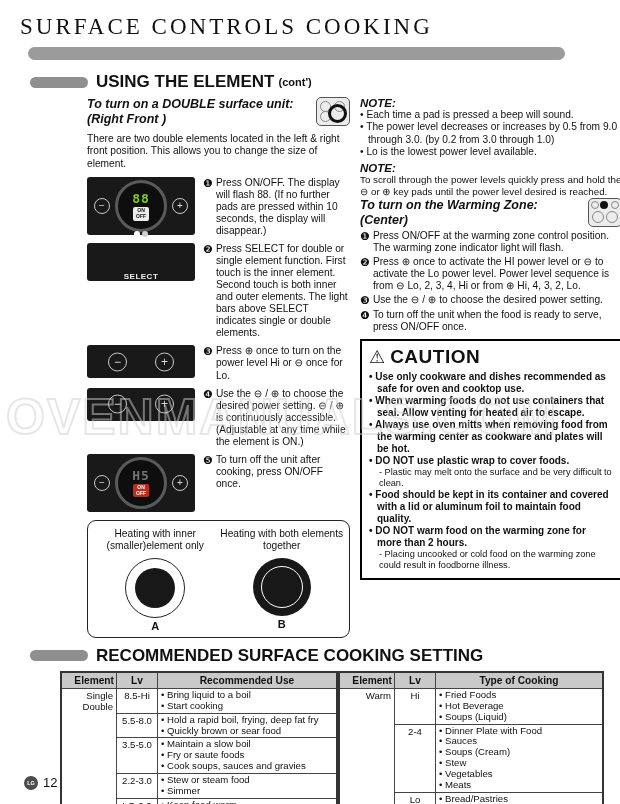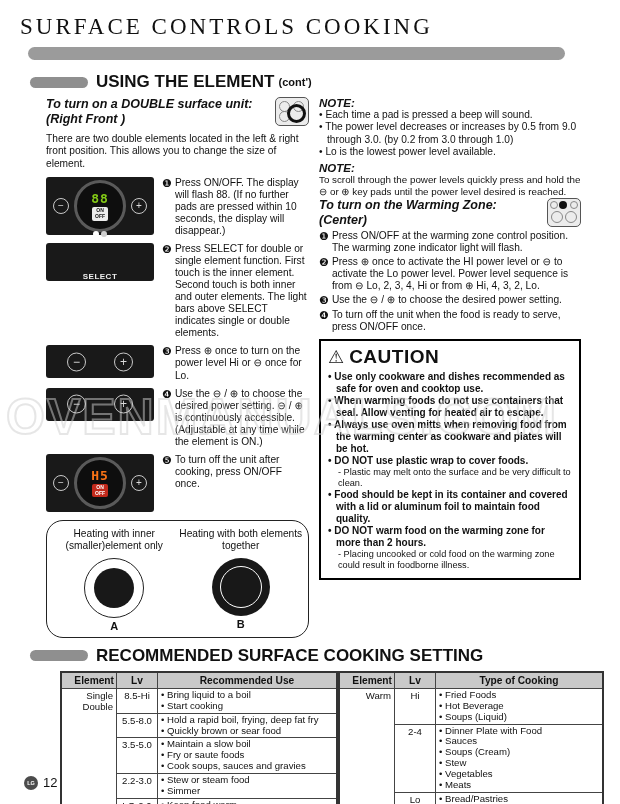--- a/index.html
+++ b/index.html
@@ -8,21 +8,21 @@
   
   .doc-title{margin:14px 0 0 20px;font-family:"Liberation Serif",serif;font-weight:400;
              font-size:23px;letter-spacing:3px;}
   .title-bar{margin:7px 0 0 28px;width:537px;height:13px;background:#9b9b9b;border-radius:7px;}
   .section-head{display:flex;align-items:center;margin:12px 0 0 30px;}
   .pill{width:58px;height:11px;border-radius:6px;background:#8f8f8f;margin-right:8px;flex:none;}
   .section-title{font-size:17px;font-weight:bold;}
   .section-suffix{font-size:11px;font-weight:bold;margin-left:4px;}
   
   .cols{display:flex;margin:5px 0 0 46px;position:relative;z-index:2;}
-  .col-left{width:263px;margin-right:10px;flex:none;}
+  .col-left{width:263px;margin-right:10px;flex:none;margin-left:41px;}
   .col-right{width:262px;flex:none;}
   
   .dbl-head{display:flex;justify-content:space-between;align-items:flex-start;}
   .dbl-title{font-style:italic;font-weight:bold;font-size:12.5px;line-height:1.22;}
   .cook-icon{width:32px;height:27px;border:1.5px solid #555;border-radius:5px;background:#ececec;
              position:relative;flex:none;margin-left:4px;}
   .cook-icon span{position:absolute;border-radius:50%;}
   .ci-tl{left:3px;top:3px;width:9px;height:9px;border:1px solid #888;}
   .ci-tr{right:4px;top:3px;width:9px;height:9px;border:1px solid #888;}
   .ci-bl{left:3px;bottom:3px;width:9px;height:9px;border:1px solid #888;}
@@ -39,36 +39,36 @@
   .step-num{margin-right:3px;font-size:11px;flex:none;}
   
   .panel{background:#191919;border-radius:3px;position:relative;width:108px;}
   .panel.tall{height:58px;}
   .panel.selectp{height:38px;display:flex;flex-direction:column;align-items:center;justify-content:flex-end;gap:32px;}
   .panel.pm-only{height:33px;}
   .dial{position:absolute;left:50%;top:50%;transform:translate(-50%,-50%);width:46px;height:46px;
         border-radius:50%;border:3px solid #5a5a5a;background:#0e0e0e;display:flex;flex-direction:column;
         align-items:center;justify-content:center;}
   .seg{font-family:"DejaVu Sans Mono",monospace;font-weight:bold;font-size:13px;color:#84cc16;letter-spacing:1px;}
-  .seg.red{color:#f97316;}
+  .seg.red{color:#737373;}
   .onoff{margin-top:1px;background:#ececec;color:#111;font-size:5px;font-weight:bold;text-align:center;
          line-height:1.15;padding:1px 3px;border-radius:2px;}
   .onoff.red{background:#c22a1c;color:#fff;}
   .onoff span{display:block;}
   .pm{position:absolute;top:50%;transform:translateY(-50%);width:14px;height:14px;border:1px solid #c9c9c9;
       border-radius:50%;color:#dcdcdc;font-size:10px;line-height:13px;text-align:center;}
   .pm.minus{left:7px;}.pm.plus{right:7px;}
   .pm-only .pm{width:17px;height:17px;line-height:16px;font-size:12px;}
   .pm-only .pm.minus{left:21px;}.pm-only .pm.plus{right:21px;}
   .dots{display:flex;gap:2px;}
   .dot{width:6px;height:6px;border-radius:50%;background:#fff;}
   .dot.dim{background:#cfcfcf;}
   .select-label{color:#eee;font-weight:bold;font-size:8px;letter-spacing:.5px;margin-top:3px;}
   
-  .diagram{margin-top:8px;border:1.5px solid #222;border-radius:17px;padding:7px 4px 5px;display:flex;}
+  .diagram{margin-top:8px;border:1.5px solid #222;border-radius:9px;padding:7px 4px 5px;display:flex;}
   .diag-col{flex:1;display:flex;flex-direction:column;align-items:center;}
   .diag-cap{font-size:10.2px;text-align:center;line-height:1.18;}
   .circleA{margin-top:6px;width:58px;height:58px;border:1.5px solid #222;border-radius:50%;
            display:flex;align-items:center;justify-content:center;}
   .circleA .inner{width:40px;height:40px;background:#181818;border-radius:50%;}
   .circleB{margin-top:6px;width:58px;height:58px;background:#181818;border-radius:50%;
            display:flex;align-items:center;justify-content:center;}
   .circleB .innerB{width:42px;height:42px;border:1.5px solid #fff;border-radius:50%;box-sizing:border-box;}
   .diag-label{font-weight:bold;font-size:11px;margin-top:2px;}
   

